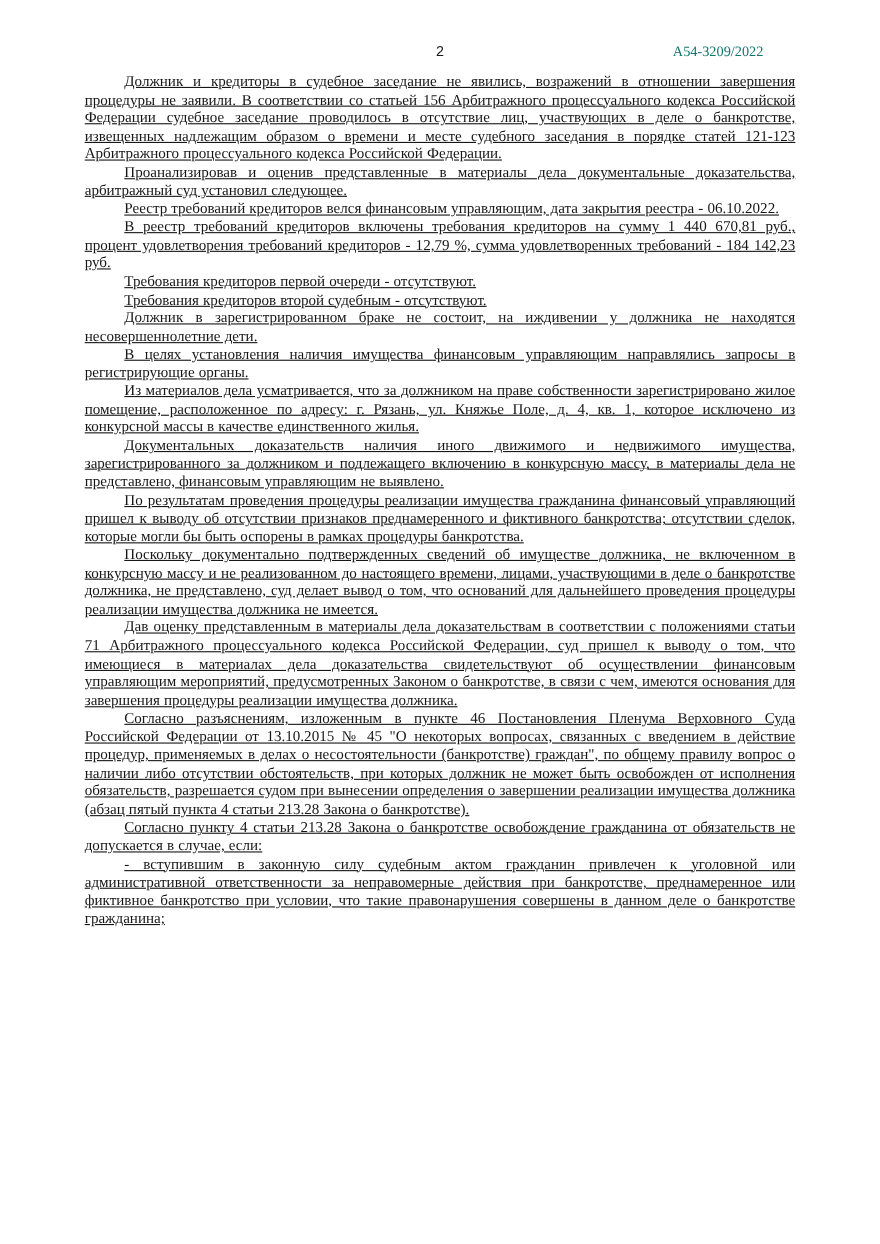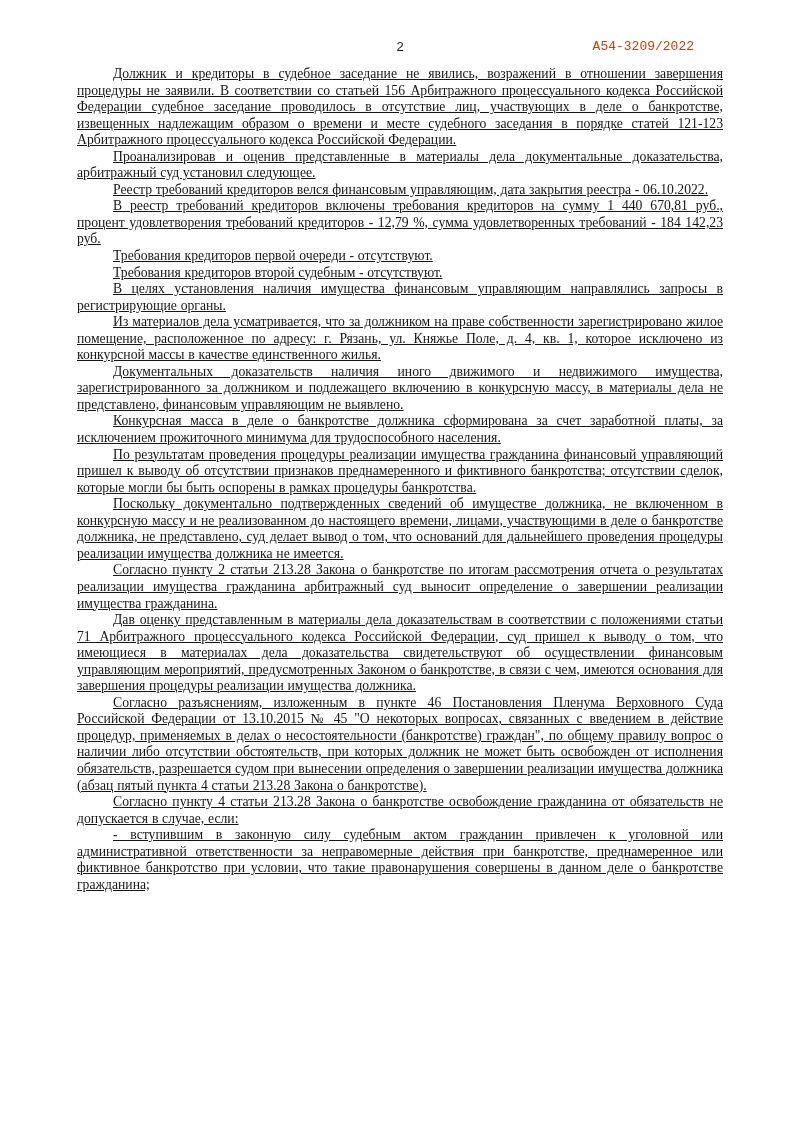--- a/index.html
+++ b/index.html
@@ -23,23 +23,23 @@
     right: 0;
     text-align: center;
     font-family: "Liberation Sans", sans-serif;
     font-size: 13px;
     color: #1a1a1a;
   }
   .case-number {
     position: absolute;
     top: 39px;
     right: 106px;
-    font-family: Liberation Mono, monospace;
+    font-family: Liberation Serif, serif;
     font-size: 13px;
-    color: #c2410c;
+    color: #0f766e;
   }
   .doc-body {
     position: absolute;
     top: 66px;
     left: 77px;
     width: 646px;
     text-align: justify;
     font-size: 13.7px;
     line-height: 16.55px;
   }
@@ -57,25 +57,24 @@
 <div class="page">
   <div class="page-number">2</div>
   <div class="case-number">А54-3209/2022</div>
   <div class="doc-body">
       <p class="para">Должник и кредиторы в судебное заседание не явились, возражений в отношении завершения процедуры не заявили. В соответствии со статьей 156 Арбитражного процессуального кодекса Российской Федерации судебное заседание проводилось в отсутствие лиц, участвующих в деле о банкротстве, извещенных надлежащим образом о времени и месте судебного заседания в порядке статей 121-123 Арбитражного процессуального кодекса Российской Федерации.</p>
       <p class="para">Проанализировав и оценив представленные в материалы дела документальные  доказательства, арбитражный суд установил следующее.</p>
       <p class="para">Реестр требований кредиторов велся финансовым управляющим, дата закрытия реестра - 06.10.2022.</p>
       <p class="para">В реестр требований кредиторов включены требования кредиторов на сумму 1 440 670,81 руб., процент удовлетворения требований кредиторов - 12,79 %, сумма удовлетворенных требований - 184 142,23 руб.</p>
       <p class="para">Требования кредиторов первой очереди - отсутствуют.</p>
       <p class="para">Требования кредиторов второй судебным  - отсутствуют.</p>
+      <p class="para">Должник в зарегистрированном браке не состоит, на иждивении у должника не находятся несовершеннолетние дети.</p>
       <p class="para">В целях установления наличия имущества финансовым управляющим направлялись запросы в регистрирующие органы.</p>
       <p class="para">Из материалов дела усматривается, что за должником на праве собственности зарегистрировано жилое помещение, расположенное по адресу:  г. Рязань, ул. Княжье Поле, д. 4, кв. 1, которое исключено из конкурсной массы в качестве единственного жилья.</p>
       <p class="para">Документальных доказательств наличия иного движимого и недвижимого имущества, зарегистрированного за должником и подлежащего включению в конкурсную массу, в материалы дела не представлено, финансовым управляющим не выявлено.</p>
-      <p class="para">Конкурсная масса в деле о банкротстве должника сформирована за счет заработной платы, за исключением прожиточного минимума для трудоспособного населения.</p>
       <p class="para">По результатам проведения процедуры реализации имущества гражданина финансовый управляющий пришел к выводу об отсутствии признаков преднамеренного и фиктивного банкротства; отсутствии сделок, которые могли бы быть оспорены в рамках процедуры банкротства.</p>
       <p class="para">Поскольку документально подтвержденных сведений об имуществе должника, не включенном в конкурсную массу и не реализованном до настоящего времени, лицами, участвующими в деле о банкротстве должника, не представлено, суд делает вывод о том, что оснований для дальнейшего проведения процедуры реализации имущества должника не имеется.</p>
-      <p class="para">Согласно пункту  2 статьи 213.28 Закона о банкротстве  по итогам рассмотрения отчета о результатах реализации имущества гражданина арбитражный суд выносит определение о завершении реализации имущества гражданина.</p>
       <p class="para">Дав оценку представленным в материалы дела доказательствам в соответствии с положениями статьи 71 Арбитражного процессуального кодекса Российской Федерации, суд пришел к выводу о том, что имеющиеся в материалах дела доказательства свидетельствуют об осуществлении финансовым управляющим мероприятий, предусмотренных Законом о банкротстве, в связи с чем, имеются основания для завершения процедуры реализации имущества должника.</p>
       <p class="para">Согласно разъяснениям, изложенным в пункте 46 Постановления Пленума Верховного Суда Российской Федерации от 13.10.2015 № 45 "О некоторых вопросах, связанных с введением в действие процедур, применяемых в делах о несостоятельности (банкротстве) граждан", по общему правилу вопрос о наличии либо отсутствии обстоятельств, при которых должник не может быть освобожден от исполнения обязательств, разрешается судом при вынесении определения о завершении реализации имущества должника (абзац пятый пункта 4 статьи 213.28 Закона о банкротстве).</p>
       <p class="para">Согласно пункту 4 статьи 213.28 Закона о банкротстве освобождение гражданина от обязательств не допускается в случае, если:</p>
       <p class="para">- вступившим в законную силу судебным актом гражданин привлечен к уголовной или административной ответственности за неправомерные действия при банкротстве, преднамеренное или фиктивное банкротство при условии, что такие правонарушения совершены в данном деле о банкротстве гражданина;</p>
     </div>
 </div>
 
 </body></html>

